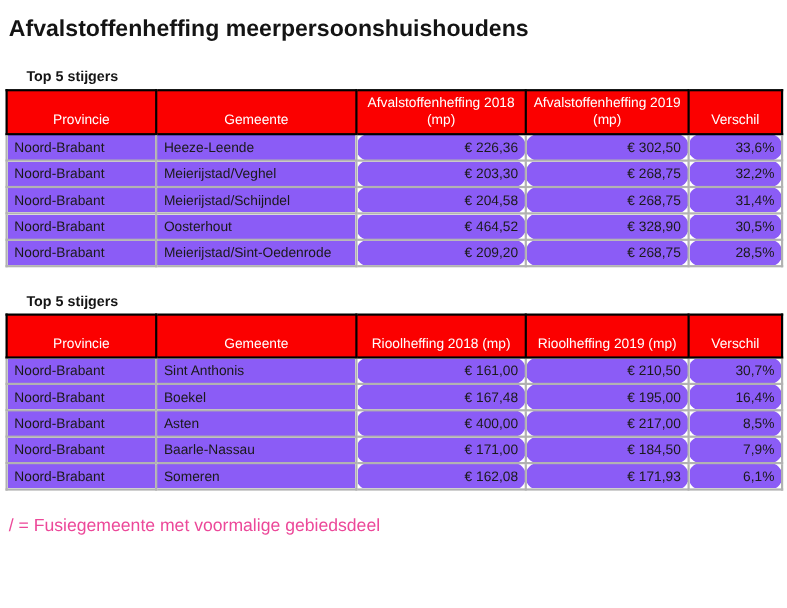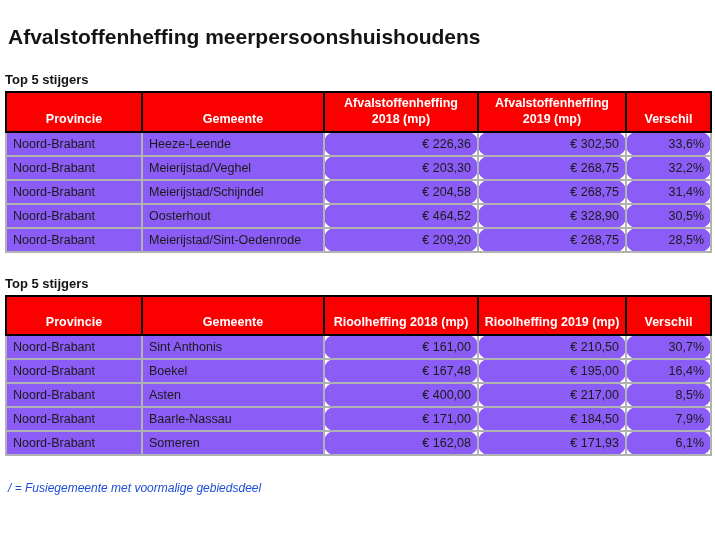--- a/index.html
+++ b/index.html
@@ -16,74 +16,73 @@
     background:#ffffff;
     font-family:"Liberation Sans","DejaVu Sans",sans-serif;
     color:var(--text);
     padding:8px 5px 0 5px;
     overflow:hidden;
   }
   .section-title{
     font-size:21px;
     font-weight:bold;
     line-height:1.2;
-    margin:16px 0 0 3px;
+    margin:6px 0 0 3px;
     letter-spacing:0px;
     color:#141414;
   }
   .section-title.second{
     margin-top:41px;
   }
   .table-subtitle{
     font-size:13px;
     font-weight:bold;
     line-height:16px;
-    margin:23px 0 3px 0;
+    margin:23px 0 3px 19px;
     color:#141414;
   }
   table.data-table{
     border-collapse:collapse;
     table-layout:fixed;
     width:705px;
     font-size:12.5px;
   }
   table.data-table col.c-provincie{width:136px;}
   table.data-table col.c-gemeente{width:182px;}
   table.data-table col.c-amt1{width:154px;}
   table.data-table col.c-amt2{width:148px;}
   table.data-table col.c-verschil{width:85px;}
   table.data-table thead th{
     background:var(--header_bg);
     color:var(--header_text);
     border:2px solid var(--header_border);
-    font-weight:bold;
+    font-weight:normal;
     text-align:center;
     vertical-align:bottom;
     height:39px;
     padding:2px 4px 4px 4px;
     line-height:16px;
     margin-left:23px;
   }
   table.data-table tbody td{
     border:2px solid var(--grid_border);
     height:24px;
     padding:2px 6px 3px 6px;
     vertical-align:middle;
     background:#8b5cf6;
     white-space:nowrap;
     overflow:hidden;
   }
   table.data-table tbody td.al{text-align:left;}
   table.data-table tbody td.ar{text-align:right;border-radius:11px;}
   .footnote{
-    font-size:12px;
+    font-size:16px;
     line-height:15px;
     margin:25px 0 0 3px;
-    color:#1d4ed8;
-    font-style:italic;
+    color:#ec4899;
   }
 </style>
 </head>
 <body>
 
 <section>
   <h1 class="section-title">Afvalstoffenheffing meerpersoonshuishoudens</h1>
   <h2 class="table-subtitle">Top 5 stijgers</h2>
 
   <table class="data-table">

